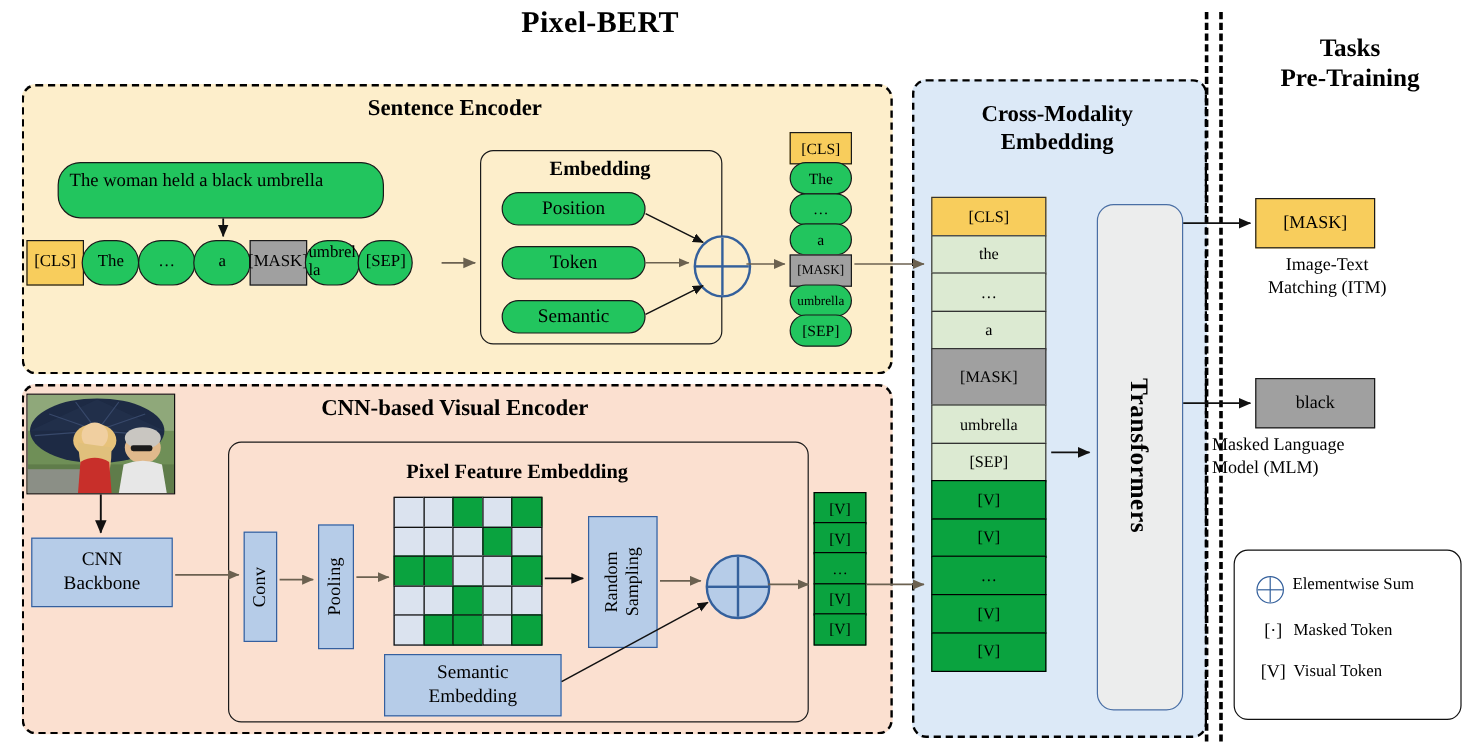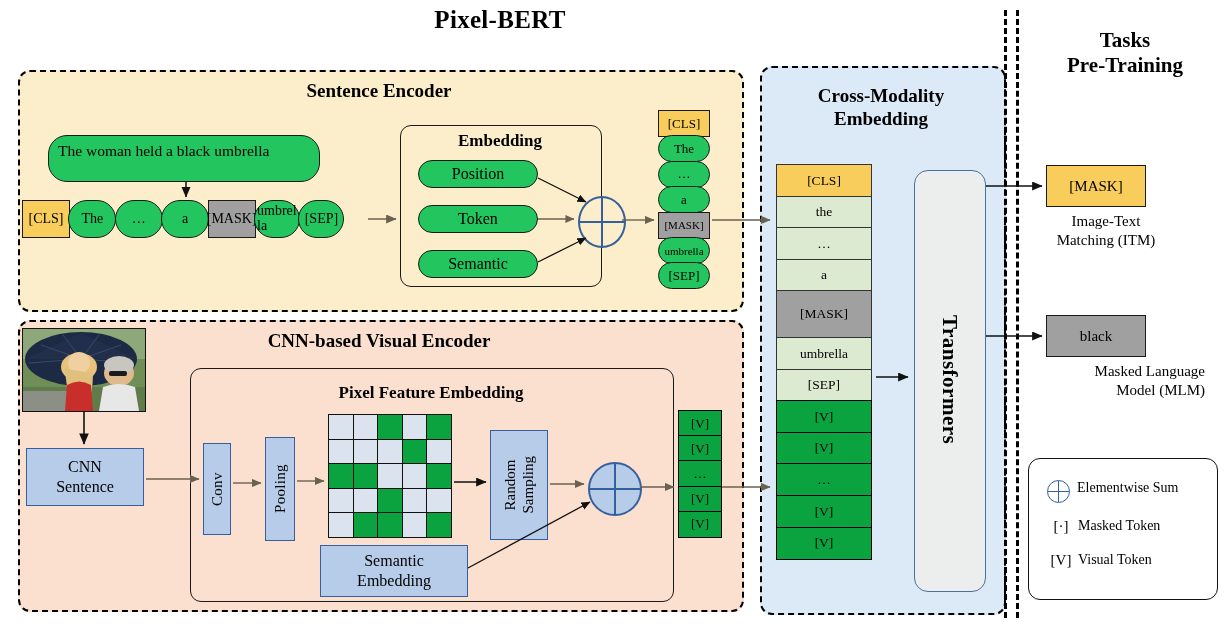--- a/index.html
+++ b/index.html
@@ -115,21 +115,21 @@
                 border:1.8px solid #4a6fa5;border-radius:14px;}
   #tf-label{left:914px;top:170px;width:70px;height:420px;display:flex;
             align-items:center;justify-content:center;}
   #tf-label span{writing-mode:vertical-rl;text-orientation:mixed;
                  font-weight:bold;font-size:21px;letter-spacing:.5px;}
 
   
   #match-box{left:1046px;top:165px;width:100px;height:42px;font-size:15px;}
   #itm-label{left:1016px;top:212px;width:180px;text-align:center;font-size:15px;line-height:1.25;}
   #black-box{left:1046px;top:315px;width:100px;height:42px;font-size:15px;}
-  #mlm-label{left:1010px;top:362px;width:195px;text-align:right;font-size:15px;line-height:1.25;}
+  #mlm-label{left:1010px;top:362px;width:195px;text-align:left;font-size:15px;line-height:1.25;}
 
   
   #legend{left:1028px;top:458px;width:188px;height:140px;border:1.8px solid #111;
           border-radius:12px;background:#fff;}
   .lg-row{position:absolute;display:flex;align-items:flex-start;font-size:14px;}
   #lg1{left:1044px;top:480px;}
   #lg2{left:1044px;top:518px;}
   #lg3{left:1044px;top:552px;}
   .lg-sym{width:34px;text-align:center;font-size:15px;}
   .lg-circ{width:21px;height:21px;border:1.6px solid #34609c;border-radius:50%;
@@ -210,21 +210,21 @@
     <ellipse cx="96" cy="44" rx="15" ry="13" fill="#e0b98c"></ellipse>
     <ellipse cx="96" cy="36" rx="15" ry="9" fill="#c9c6c1"></ellipse>
     <rect x="86" y="42" width="18" height="5" rx="2" fill="#1b1b1b"></rect>
     <path d="M80 58 q16 -6 32 0 l4 24 h-40 z" fill="#e7e7e7"></path>
   </svg>
 </div>
 
 <div class="abs box blue-soft ctr" id="cnn-box">
   <div>
     <div>CNN</div>
-    <div>Sentence</div>
+    <div>Backbone</div>
   </div>
 </div>
 
 <div class="abs" id="pfe-box"></div>
 <div class="abs" id="pfe-title">Pixel Feature Embedding</div>
 
 <div class="abs box blue-soft ctr vbox" id="conv">Conv</div>
 <div class="abs box blue-soft ctr vbox" id="pool">Pooling</div>
 <div class="abs box blue-soft ctr" id="rand">
   <span><span>Random</span><br><span>Sampling</span></span>

